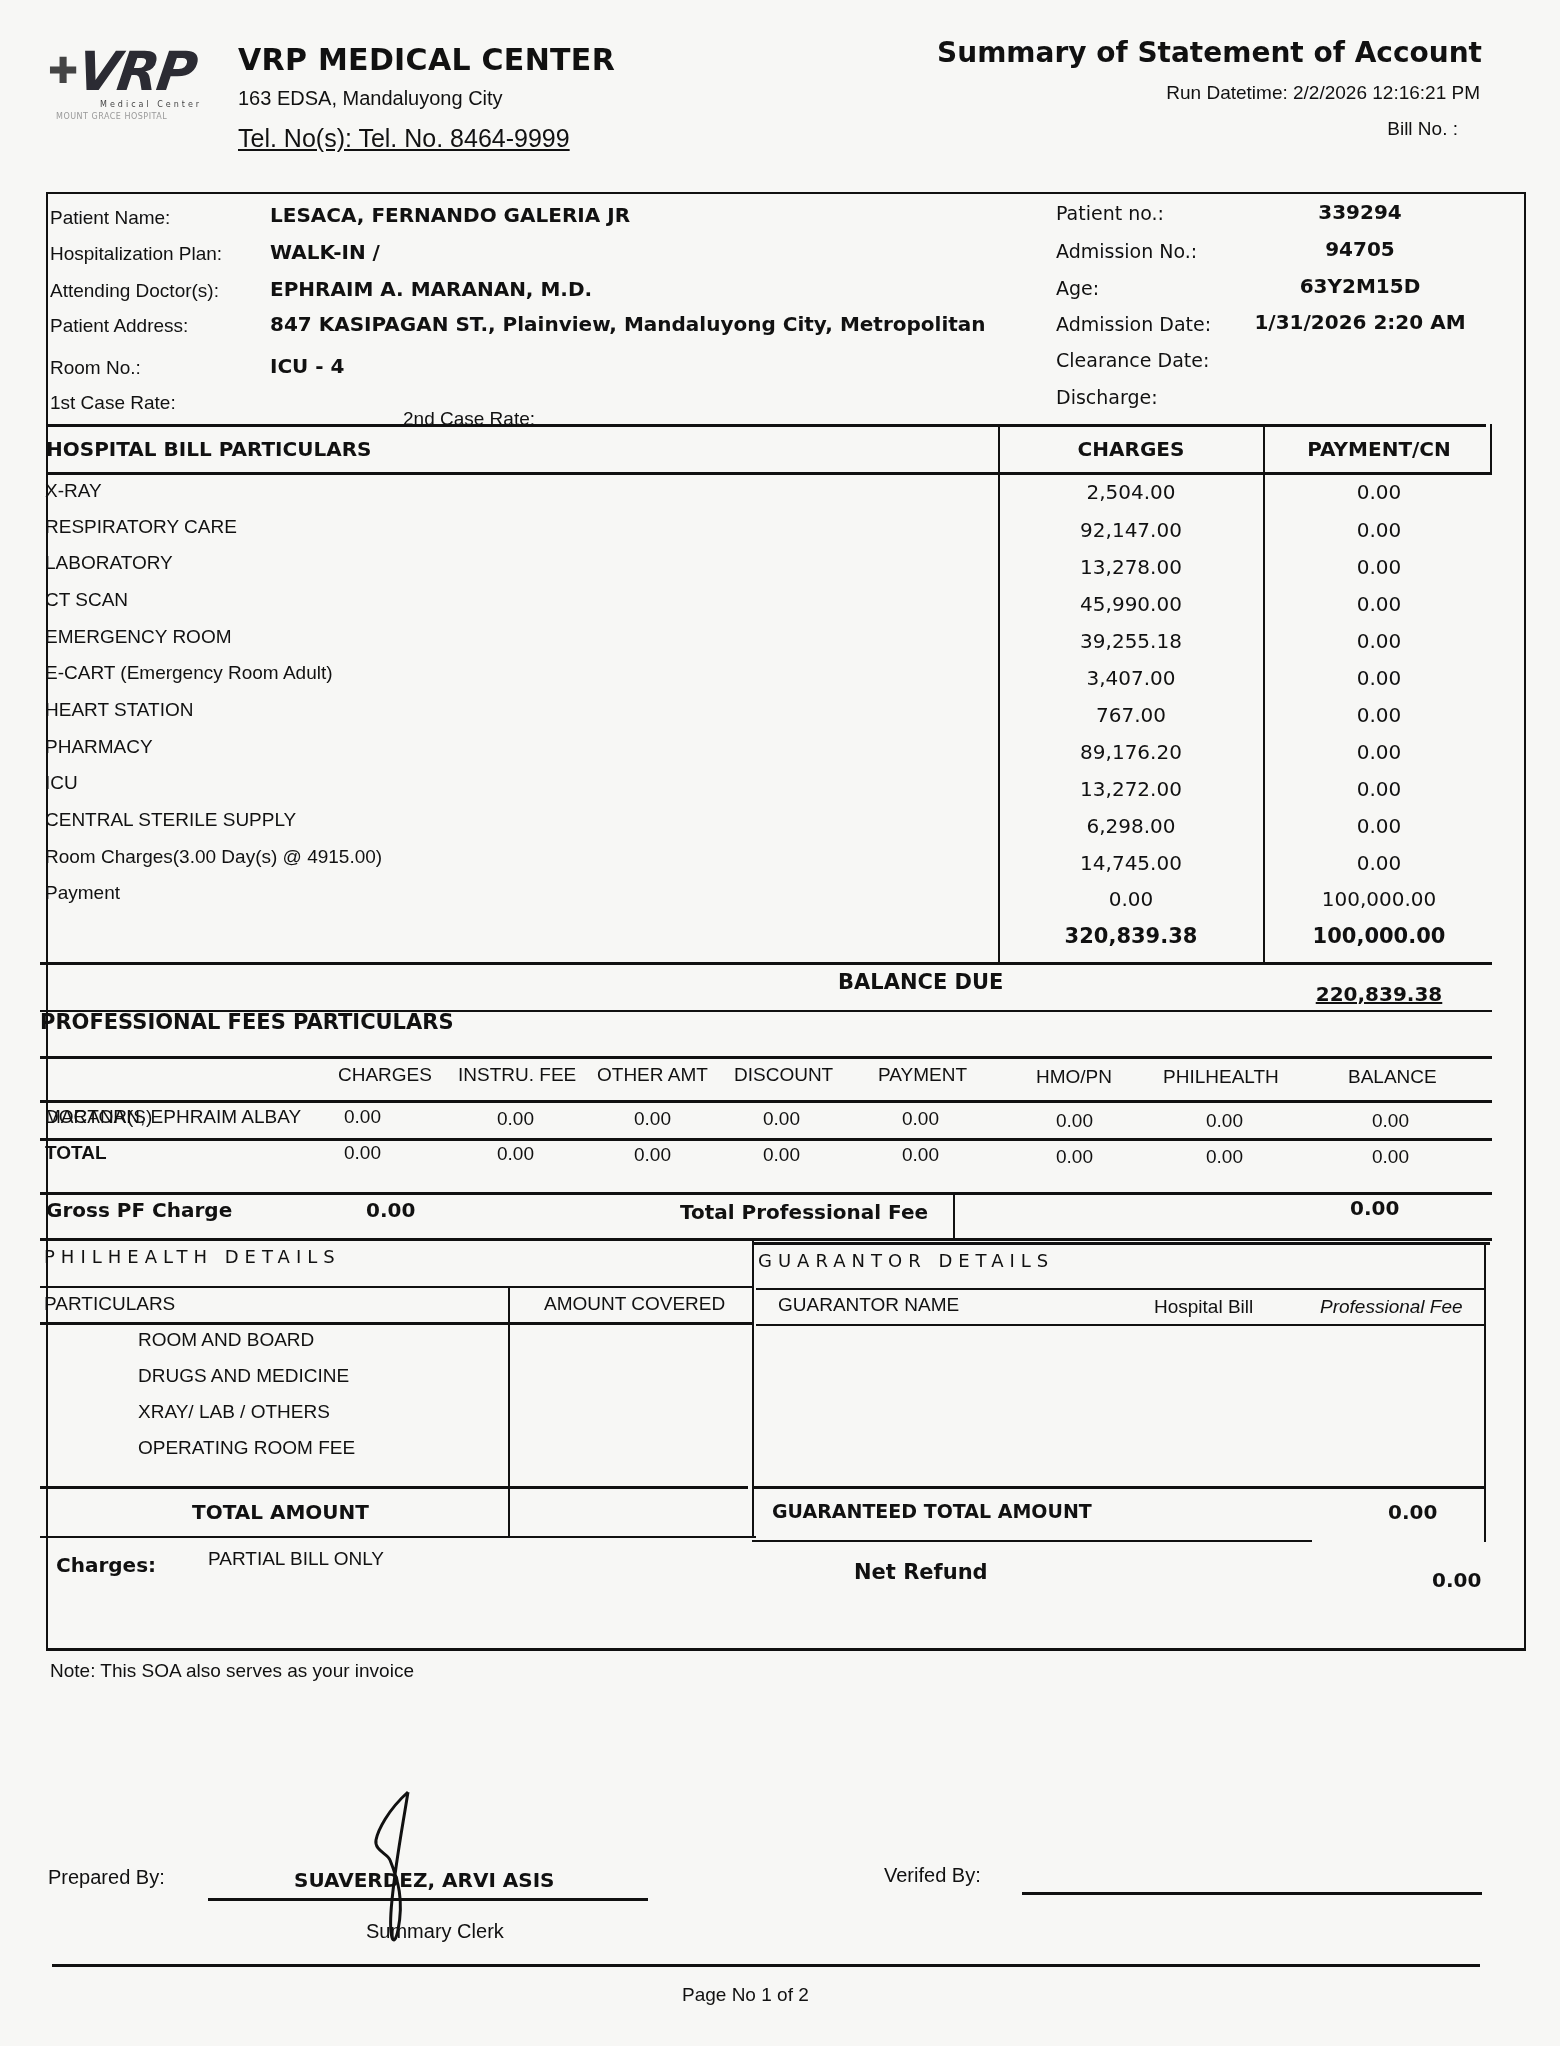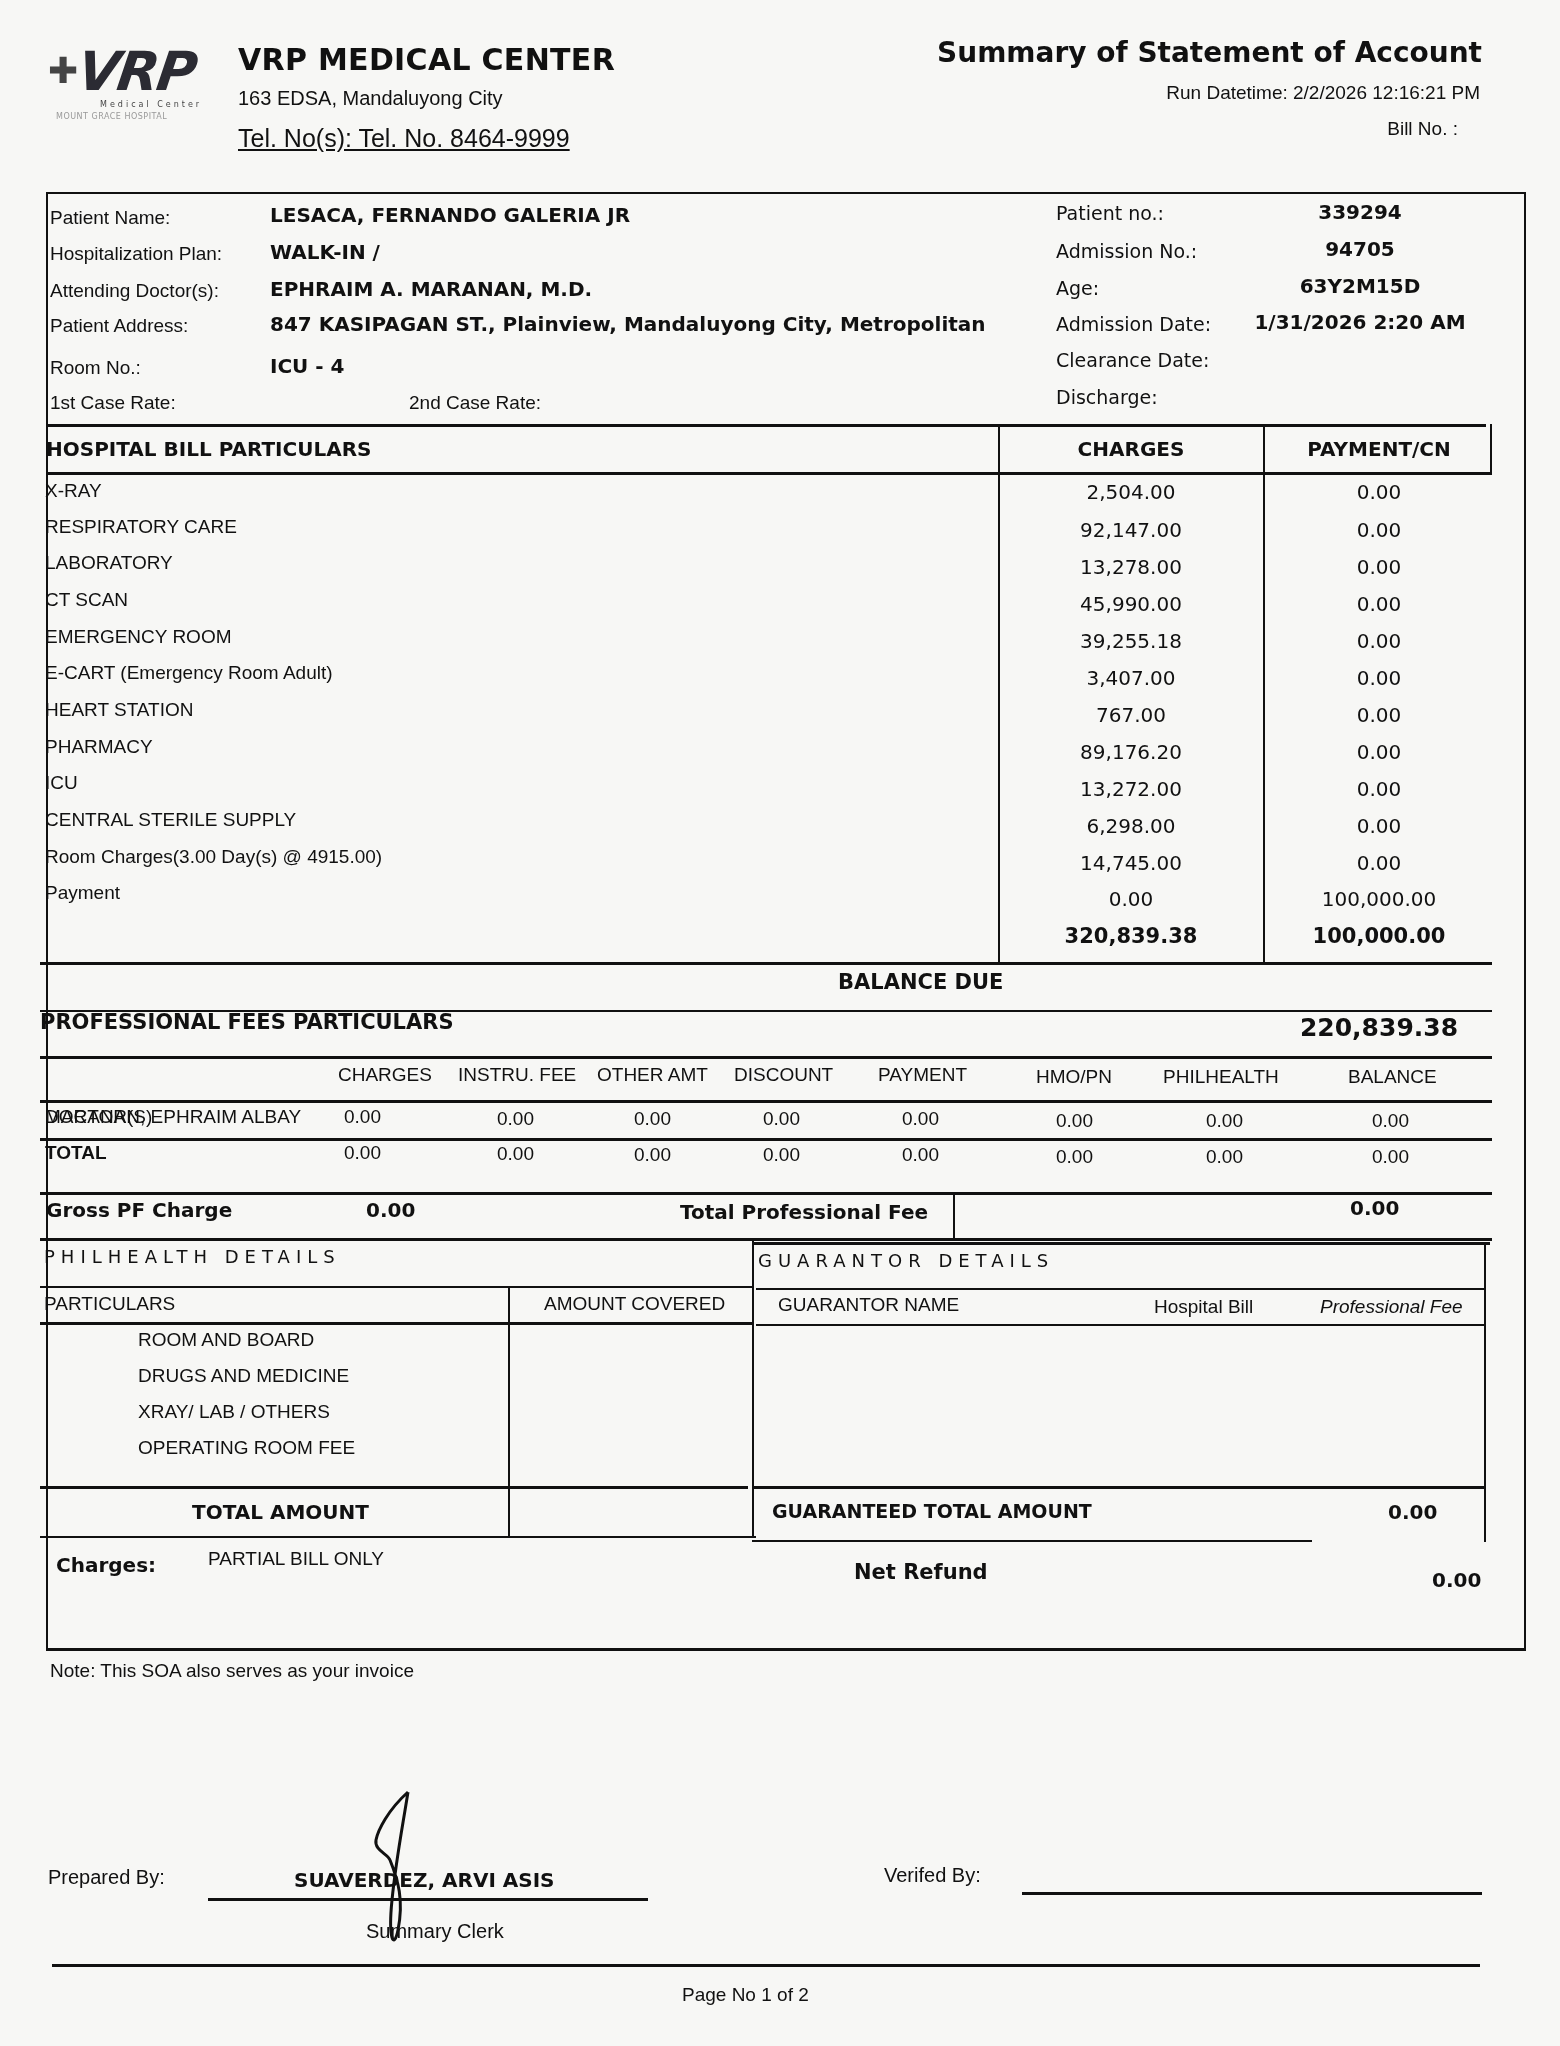--- a/index.html
+++ b/index.html
@@ -76,21 +76,21 @@
   <div class="abs lbl" style="left:50px; top:280px;">Attending Doctor(s):</div>
   <div class="abs val" style="left:270px; top:277px;">EPHRAIM A. MARANAN, M.D.</div>
 
   <div class="abs lbl" style="left:50px; top:315px;">Patient Address:</div>
   <div class="abs val" style="left:270px; top:312px;">847 KASIPAGAN ST., Plainview, Mandaluyong City, Metropolitan</div>
 
   <div class="abs lbl" style="left:50px; top:357px;">Room No.:</div>
   <div class="abs val" style="left:270px; top:354px;">ICU - 4</div>
 
   <div class="abs lbl" style="left:50px; top:392px;">1st Case Rate:</div>
-  <div class="abs lbl" style="left:403px; top:392px;margin-left:6px;">2nd Case Rate:</div>
+  <div class="abs lbl" style="left:403px; top:408px;">2nd Case Rate:</div>
 
   <div class="abs rlbl" style="left:1056px; top:202px;">Patient no.:</div>
   <div class="abs rval" style="left:1230px; top:200px;">339294</div>
 
   <div class="abs rlbl" style="left:1056px; top:240px;">Admission No.:</div>
   <div class="abs rval" style="left:1230px; top:237px;">94705</div>
 
   <div class="abs rlbl" style="left:1056px; top:277px;">Age:</div>
   <div class="abs rval" style="left:1230px; top:274px;">63Y2M15D</div>
 
@@ -159,21 +159,21 @@
   <div class="abs item" style="top:882px;">Payment</div>
   <div class="abs chg" style="top:887px;">0.00</div>
   <div class="abs pay" style="top:887px;">100,000.00</div>
 
   <div class="abs chg bold" style="top:924px; font-size:21px;">320,839.38</div>
   <div class="abs pay bold" style="top:924px; font-size:21px;">100,000.00</div>
 </div>
 
 <div class="hl thick" style="left:40px; top:962px; width:1452px;"></div>
 <div class="abs bold" style="left:838px; top:970px; font-size:21px;">BALANCE DUE</div>
-<div class="abs pay bold" style="top:1013px; font-size:25px;">220,839.38</div>
+<div class="abs pay bold" style="top:982px; font-size:20px;text-decoration:underline;">220,839.38</div>
 <div class="hl" style="left:40px; top:1010px; width:1452px;"></div>
 
 <div class="abs bold" style="left:40px; top:1010px; font-size:21px;">PROFESSIONAL FEES PARTICULARS</div>
 <div class="hl thick" style="left:40px; top:1056px; width:1452px;"></div>
 
 <div>
   <div class="abs pfh" style="left:45px; top:1064px;margin-top:42px;">DOCTOR(S)</div>
   <div class="abs pfh" style="left:338px; top:1064px;">CHARGES</div>
   <div class="abs pfh" style="left:458px; top:1064px;">INSTRU. FEE</div>
   <div class="abs pfh" style="left:597px; top:1064px;">OTHER AMT</div>

